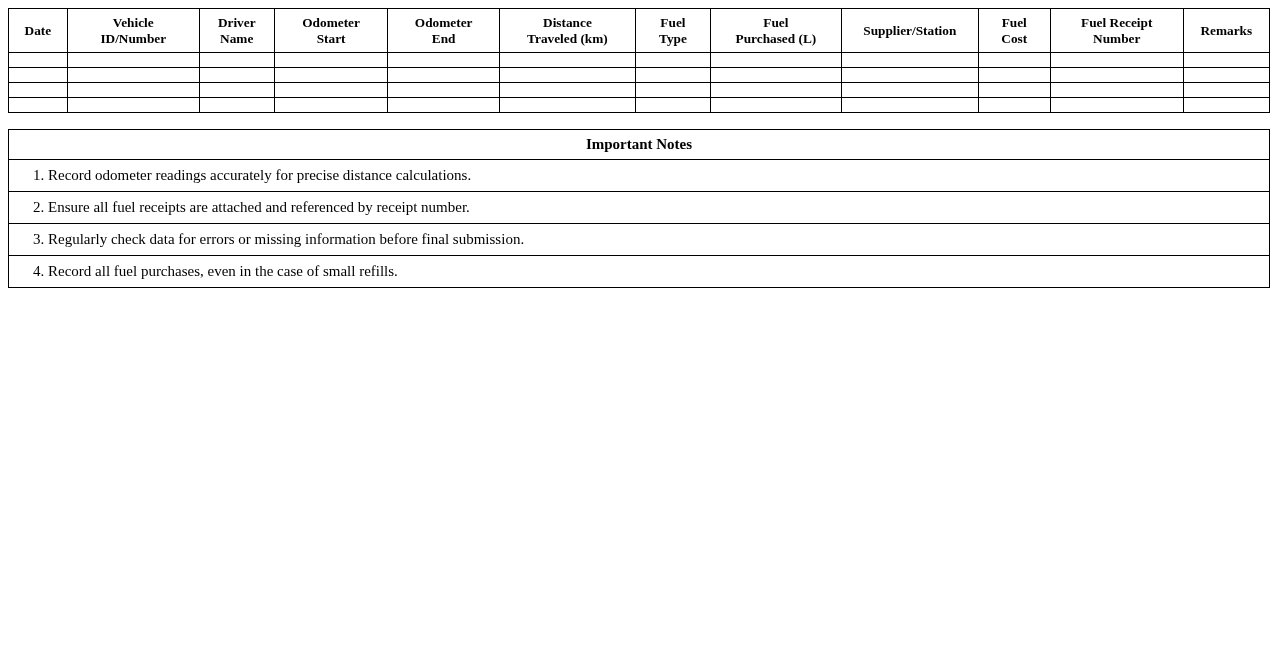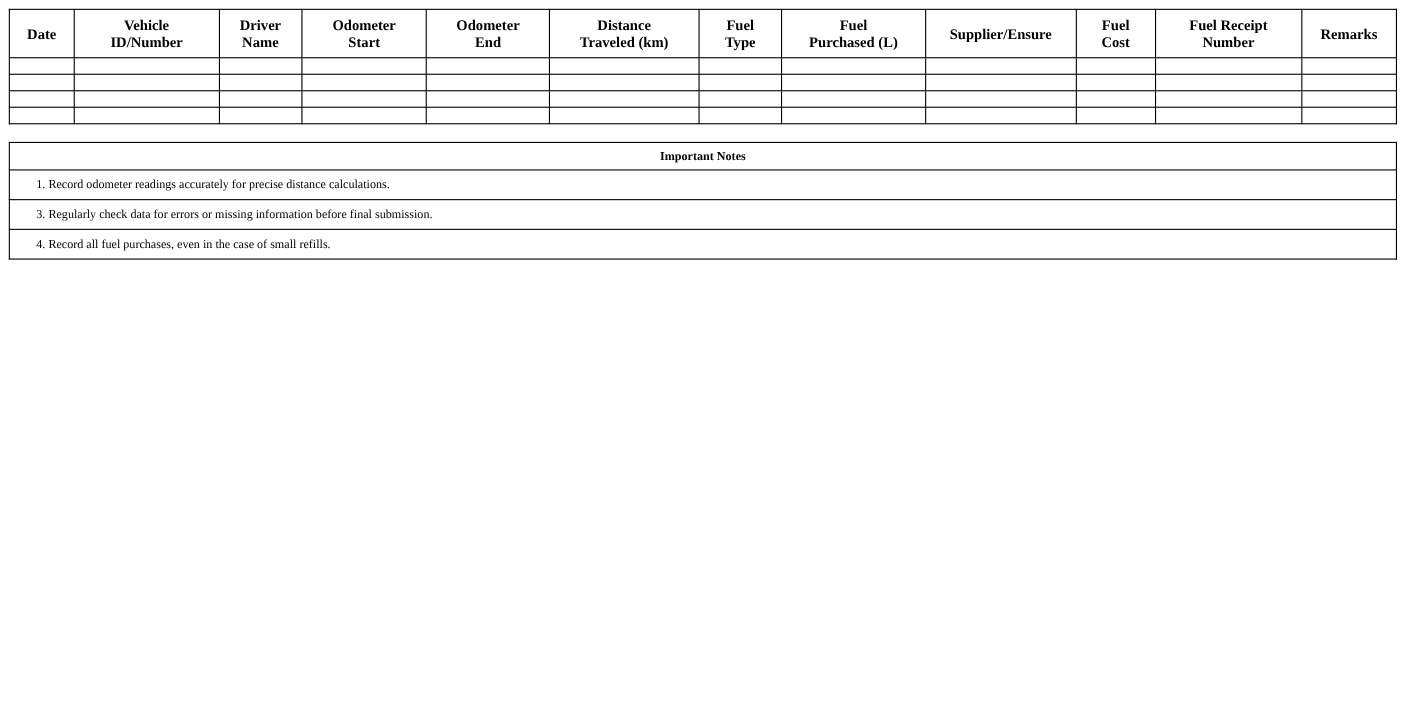--- a/index.html
+++ b/index.html
@@ -66,21 +66,21 @@
   .notes-wrap {
     margin-top: 16px;
   }
   .notes-table {
     width: 1262px;
     border: 1px solid #000000;
   }
   .notes-table th,
   .notes-table td {
     border: 1px solid #000000;
-    font-size: 11px;
+    font-size: 15px;
   }
   .notes-table th.notes-header {
     font-weight: bold;
     text-align: center;
     padding: 6px 4px;
     height: 23px;
     box-sizing: border-box;
   }
   .notes-table td.note-row {
     text-align: left;
@@ -123,21 +123,21 @@
         </th>
         <th class="col-fuel-type">
           <span>Fuel</span><br>
           <span>Type</span>
         </th>
         <th class="col-fuel-purch">
           <span>Fuel</span><br>
           <span>Purchased (L)</span>
         </th>
         <th class="col-supplier">
-          <span>Supplier/Ensure</span>
+          <span>Supplier/Station</span>
         </th>
         <th class="col-fuel-cost">
           <span>Fuel</span><br>
           <span>Cost</span>
         </th>
         <th class="col-receipt">
           <span>Fuel Receipt</span><br>
           <span>Number</span>
         </th>
         <th class="col-remarks">
@@ -210,20 +210,23 @@
       <thead>
         <tr>
           <th class="notes-header">Important Notes</th>
         </tr>
       </thead>
       <tbody>
           <tr>
             <td class="note-row">1. Record odometer readings accurately for precise distance calculations.</td>
           </tr>
           <tr>
+            <td class="note-row">2. Ensure all fuel receipts are attached and referenced by receipt number.</td>
+          </tr>
+          <tr>
             <td class="note-row">3. Regularly check data for errors or missing information before final submission.</td>
           </tr>
           <tr>
             <td class="note-row">4. Record all fuel purchases, even in the case of small refills.</td>
           </tr>
         </tbody>
     </table>
   </div>
 
 </div>

